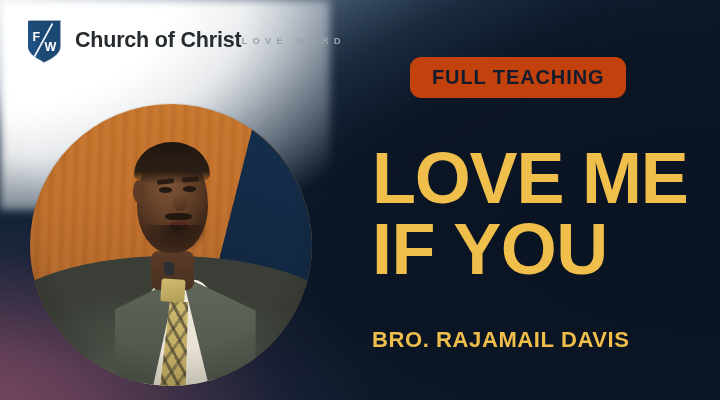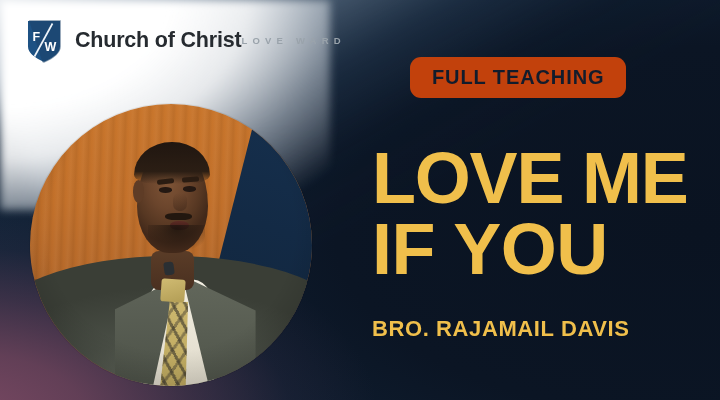--- a/index.html
+++ b/index.html
@@ -223,21 +223,21 @@
     z-index:8; width:336px;
   }
   .h-line {
     font-size:72px; font-weight:bold; color:#f0bf4b;
     letter-spacing:-0.5px; line-height:0.99;
     white-space:nowrap;
   }
   .h-line.second { margin-top:9px; letter-spacing:-1.2px; }
 
   .speaker {
-    position:absolute; left:372px; top:318px;
+    position:absolute; left:372px; top:329px;
     z-index:8;
     font-size:22px; font-weight:bold; color:#f0bf4b;
     letter-spacing:0.6px; white-space:nowrap; line-height:1;
   }
 </style>
 </head>
 <body>
 
 <div class="thumb">
 

